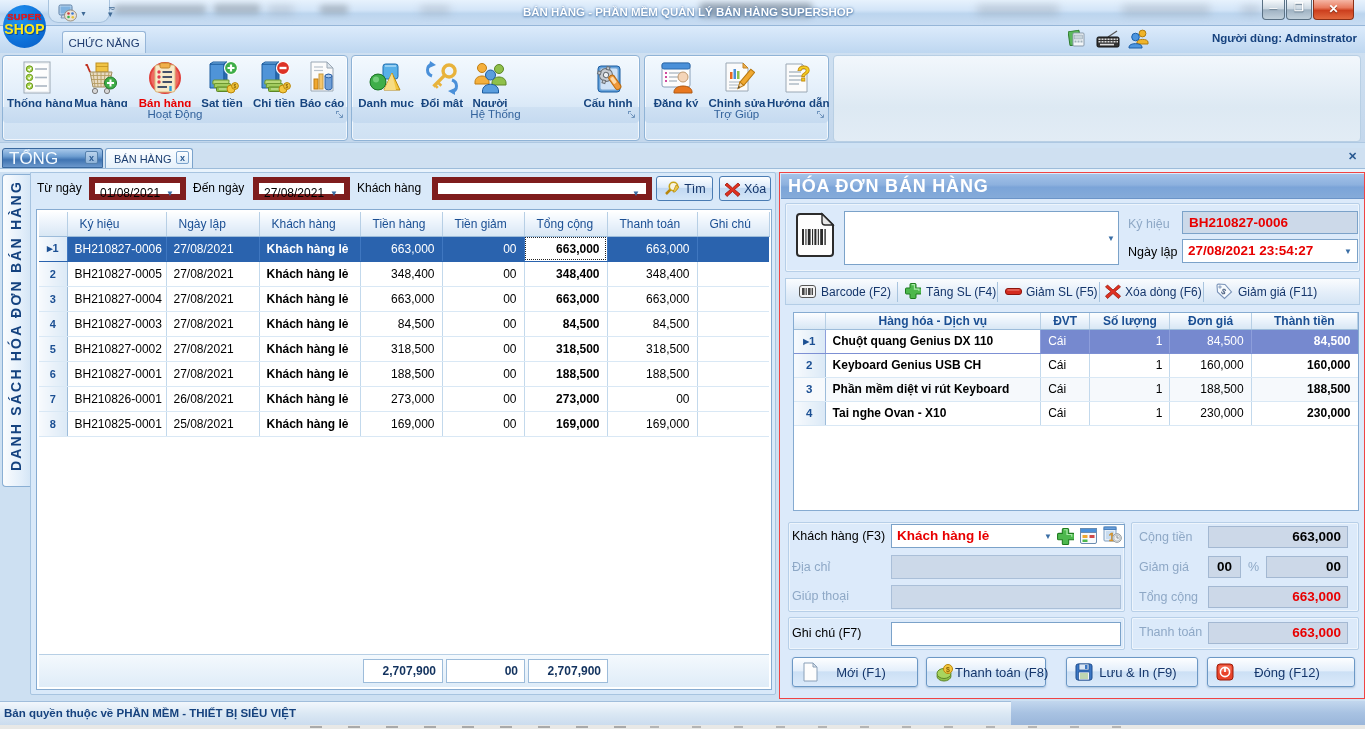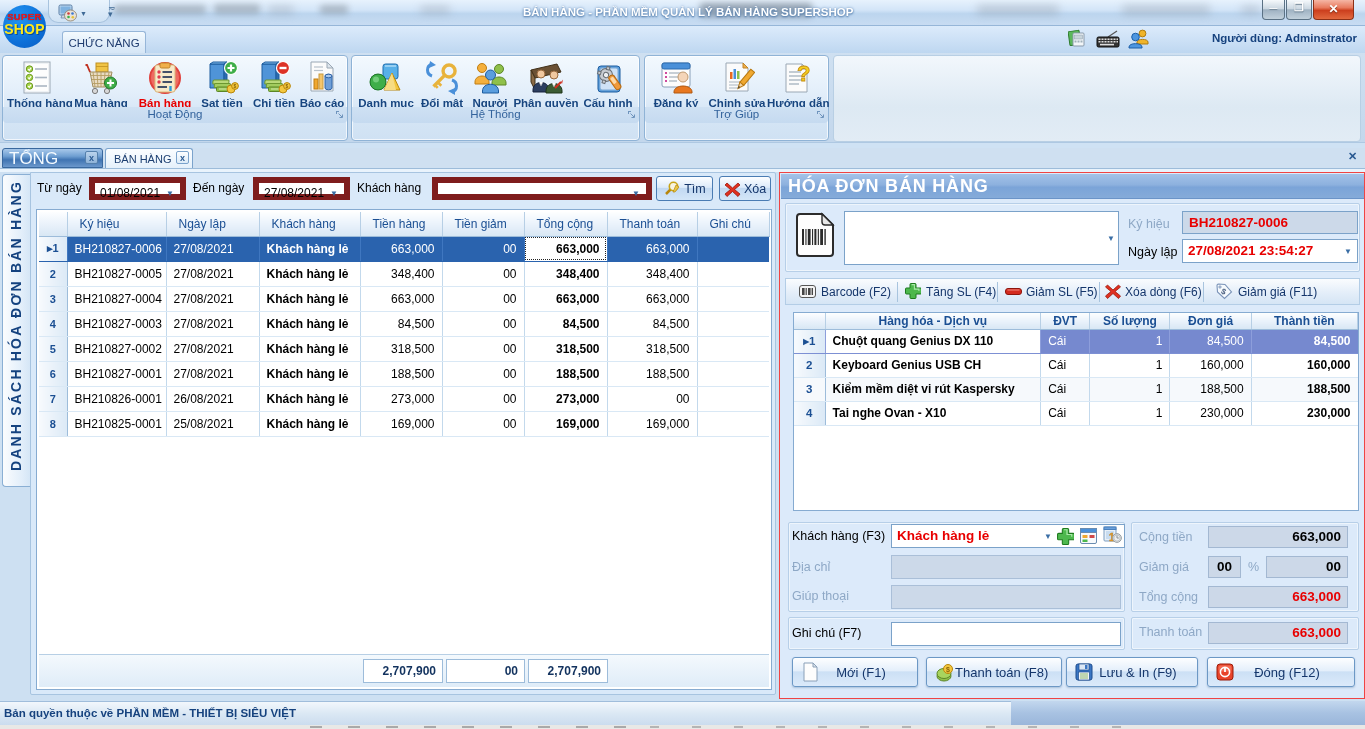--- a/index.html
+++ b/index.html
@@ -393,39 +393,20 @@
       <g>
             <circle cx="27" cy="9" r="4.5" fill="#8fc04a" stroke="#5c8626"></circle>
             <path d="M20 23 C20 15 34 15 34 23 L34 25 L20 25 Z" fill="#8fc04a" stroke="#5c8626"></path>
           </g>
       <g>
             <circle cx="18.5" cy="15" r="5" fill="#5a9ede" stroke="#1d5c9e"></circle>
             <path d="M10.5 31 C10.5 22 26.5 22 26.5 31 L26.5 33 L10.5 33 Z" fill="#5a9ede" stroke="#1d5c9e"></path>
           </g>
         </svg>
       <div class="rlabel">Người<br>dùng</div>
-    </div>
-    <div class="rbtn" style="left:161px;width:66px;">
-      <svg width="38" height="36" viewBox="0 0 38 36">
-      <path d="M4 10 L30 4 L34 12 L8 18 Z" fill="#6b5134" stroke="#403019"></path>
-          <path d="M4 10 L8 18 L8 30 L4 22 Z" fill="#8a6a45" stroke="#403019"></path>
-      <g>
-            <circle cx="14" cy="14" r="4" fill="#f0c8a0" stroke="#9a6a40"></circle>
-            <path d="M6 30 C6 20 22 20 22 30 L22 32 L6 32 Z" fill="#2c3e60" stroke="#14203a"></path>
-            <path d="M12 22 L14 26 L16 22" fill="#fff" stroke="#aaa" stroke-width="0.5"></path>
-          </g>
-      <g>
-            <circle cx="27" cy="15" r="4" fill="#f0c8a0" stroke="#9a6a40"></circle>
-            <path d="M19 31 C19 21 35 21 35 31 L35 33 L19 33 Z" fill="#3c5c34" stroke="#1e3418"></path>
-            <path d="M25 23 L27 27 L29 23" fill="#fff" stroke="#aaa" stroke-width="0.5"></path>
-          </g>
-      <path d="M28 28 L34 22" stroke="#d03020" stroke-width="2.2"></path>
-          <path d="M34 22 L36 19.5 L35 24 Z" fill="#d03020"></path>
-        </svg>
-      <div class="rlabel">Phân quyền</div>
     </div>
     <div class="rbtn" style="left:227px;width:58px;">
       <svg width="36" height="36" viewBox="0 0 36 36">
       <rect x="8" y="6" width="22" height="26" rx="3" fill="#5a9ede" stroke="#1d5c9e"></rect>
           <rect x="10" y="8" width="18" height="22" rx="2" fill="#cfe2f6" stroke="#7aa8d4"></rect>
       <g transform="rotate(18 16 15)">
             <circle cx="16" cy="15" r="6.5" fill="#c8ccd2" stroke="#6a7076"></circle>
             <circle cx="16" cy="15" r="2.6" fill="#eef0f2" stroke="#6a7076"></circle>
       <g fill="#c8ccd2" stroke="#6a7076">
               <rect x="14.5" y="6.5" width="3" height="3"></rect>
@@ -757,21 +738,21 @@
           <tr>
                 <td class="rn">2</td>
                 <td class="prod">Keyboard Genius USB CH</td>
                 <td>Cái</td>
                 <td class="num">1</td>
                 <td class="num">160,000</td>
                 <td class="num b last">160,000</td>
               </tr>
           <tr class="alt">
                 <td class="rn">3</td>
-                <td class="prod">Kiểm mềm diệt vi rút Kaspersky</td>
+                <td class="prod">Phần mềm diệt vi rút Keyboard</td>
                 <td>Cái</td>
                 <td class="num">1</td>
                 <td class="num">188,500</td>
                 <td class="num b last">188,500</td>
               </tr>
           <tr>
                 <td class="rn">4</td>
                 <td class="prod">Tai nghe Ovan - X10</td>
                 <td>Cái</td>
                 <td class="num">1</td>
@@ -828,21 +809,21 @@
       <div class="abs graylabel" style="left:359px;top:452px;">Thanh toán</div>
       <div class="abs mbox" style="left:428px;top:449px;width:140px;height:22px;color:#e80000;">663,000</div>
 
       <div class="abs bigbtn" style="left:12px;top:484px;width:126px;">
         <svg width="18" height="20" viewBox="0 0 18 20">
             <path d="M3 1 L12 1 L16 5 L16 19 L3 19 Z" fill="#fdfdfd" stroke="#8aa0b8"></path>
             <path d="M12 1 L12 5 L16 5 Z" fill="#dde5ec" stroke="#8aa0b8"></path>
           </svg>
         <span>Mới (F1)</span>
         </div>
-      <div class="abs bigbtn" style="left:146px;top:484px;width:136px;">
+      <div class="abs bigbtn" style="left:146px;top:484px;width:120px;">
         <svg width="20" height="19" viewBox="0 0 20 19">
             <ellipse cx="9" cy="13" rx="7" ry="5" fill="#8fc04a" stroke="#5c8626"></ellipse>
             <ellipse cx="9" cy="10.5" rx="7" ry="5" fill="#a8d45e" stroke="#5c8626"></ellipse>
             <circle cx="13" cy="6" r="4.5" fill="#f3c73f" stroke="#b8860b"></circle>
             <text x="11" y="8.5" font-size="7" font-weight="bold" fill="#8a6508">$</text>
           </svg>
         <span>Thanh toán (F8)</span>
         </div>
       <div class="abs bigbtn" style="left:286px;top:484px;width:132px;">
         <svg width="18" height="18" viewBox="0 0 18 18">

